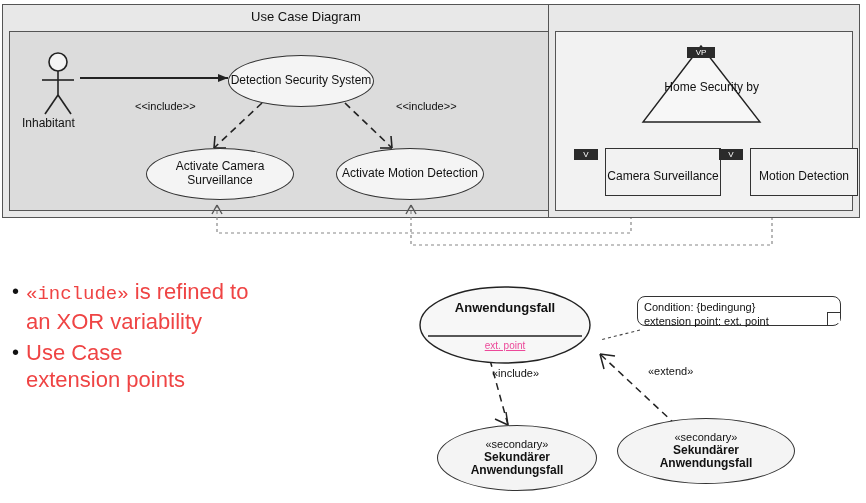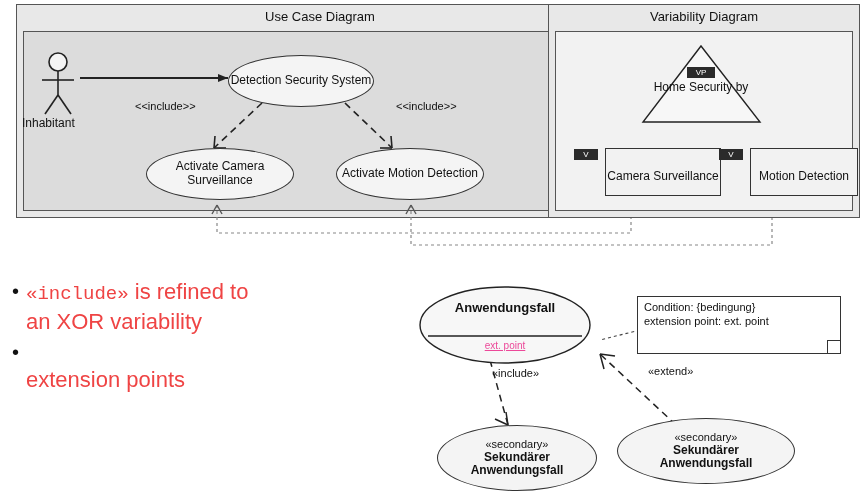--- a/index.html
+++ b/index.html
@@ -100,21 +100,21 @@
   }
   .uc-name { position:absolute; font-size: 13px; font-weight: bold; color:#111; white-space: nowrap; }
   .uc-ext  { position:absolute; font-size: 10px; color:#ec4899; white-space: nowrap; text-decoration: underline; }
   .stereo { position:absolute; font-size: 11px; color:#111; white-space: nowrap; }
   .sec-label { font-size: 11px; color:#111; }
   .sec-name { font-size: 12px; font-weight: bold; color:#111; }
 </style>
 </head>
 <body>
 
-<div class="panel" style="left:16px; top:4px; width:608px; height:214px;">
+<div class="panel" style="left:2px; top:4px; width:608px; height:214px;">
   <div class="panel-title">Use Case Diagram</div>
   <div class="panel-inner" style="left:6px; top:26px; right:6px; bottom:6px;"></div>
 </div>
 
 <svg width="866" height="503">
 
   <g stroke="#222" stroke-width="1.6" fill="none">
     <circle cx="58" cy="62" r="9" fill="#f4f4f4"></circle>
     <line x1="58" y1="71" x2="58" y2="95"></line>
     <line x1="42" y1="80" x2="74" y2="80"></line>
@@ -202,31 +202,30 @@
 <div class="ellipse" style="left:336px; top:148px; width:148px; height:52px;">
   <span>Activate Motion Detection</span>
 </div>
 
 <div class="label" style="left:22px; top:116px;">Inhabitant</div>
 
 <div class="label-sm" style="left:135px; top:100px;">&lt;&lt;include&gt;&gt;</div>
 <div class="label-sm" style="left:396px; top:100px;">&lt;&lt;include&gt;&gt;</div>
 
 <div class="panel" style="left:548px; top:4px; width:312px; height:214px;">
-  <div class="panel-title">Variability Diagram</div>
   <div class="panel-inner" style="left:6px; top:26px; right:6px; bottom:6px; background:#f2f2f2;"></div>
 </div>
 
 <svg width="866" height="503">
   <g stroke="#222" stroke-width="1.4" fill="#f7f7f7">
     <polygon points="701,46 760,122 643,122"></polygon>
   </g>
 </svg>
-<div class="vtag" style="left:687px; top:47px; width:28px;margin-top:20px;">VP</div>
-<div class="label" style="left:643px; top:80px; width:116px; text-align:center; white-space:normal; line-height:1.2;">
+<div class="vtag" style="left:687px; top:47px; width:28px;">VP</div>
+<div class="label" style="left:643px; top:80px; width:116px; text-align:right; white-space:normal; line-height:1.2;">
   <span>Home Security by</span>
 </div>
 
 <div class="box" style="left:573px; top:148px; width:116px; height:48px;">
   <span style="padding-top:8px;">
     <span>Camera Surveillance</span>
   </span>
 </div>
 <div class="vtag" style="left:574px; top:149px; width:24px;">V</div>
 
@@ -241,30 +240,30 @@
   <div class="bullet-row">
     <div class="bullet-dot">•</div>
     <div class="bullet-text">
       <span class="mono">«include»</span><span> is refined to</span><br>
       <span>an XOR variability</span>
     </div>
   </div>
   <div class="bullet-row">
     <div class="bullet-dot">•</div>
     <div class="bullet-text">
-      <br>
+      <span>Use Case</span><br>
       <span>extension points</span>
     </div>
   </div>
 </div>
 
 <div class="uc-name" style="left:430px; top:300px; width:150px; text-align:center;">Anwendungsfall</div>
 <div class="uc-ext" style="left:430px; top:340px; width:150px; text-align:center;">ext. point</div>
 
-<div class="note" style="left:637px; top:296px; width:204px; height:58px;">
+<div class="note" style="left:637px; top:296px; width:204px; height:30px;border-radius:8px;">
   <div>Condition: {bedingung}</div>
   <div>extension point: ext. point</div>
   <div class="note-fold"></div>
 </div>
 
 <div class="stereo" style="left:492px; top:367px;">«include»</div>
 <div class="stereo" style="left:648px; top:365px;">«extend»</div>
 
 <div class="ellipse" style="left:437px; top:425px; width:160px; height:66px; flex-direction:column;">
   <span class="sec-label">«secondary»</span>

